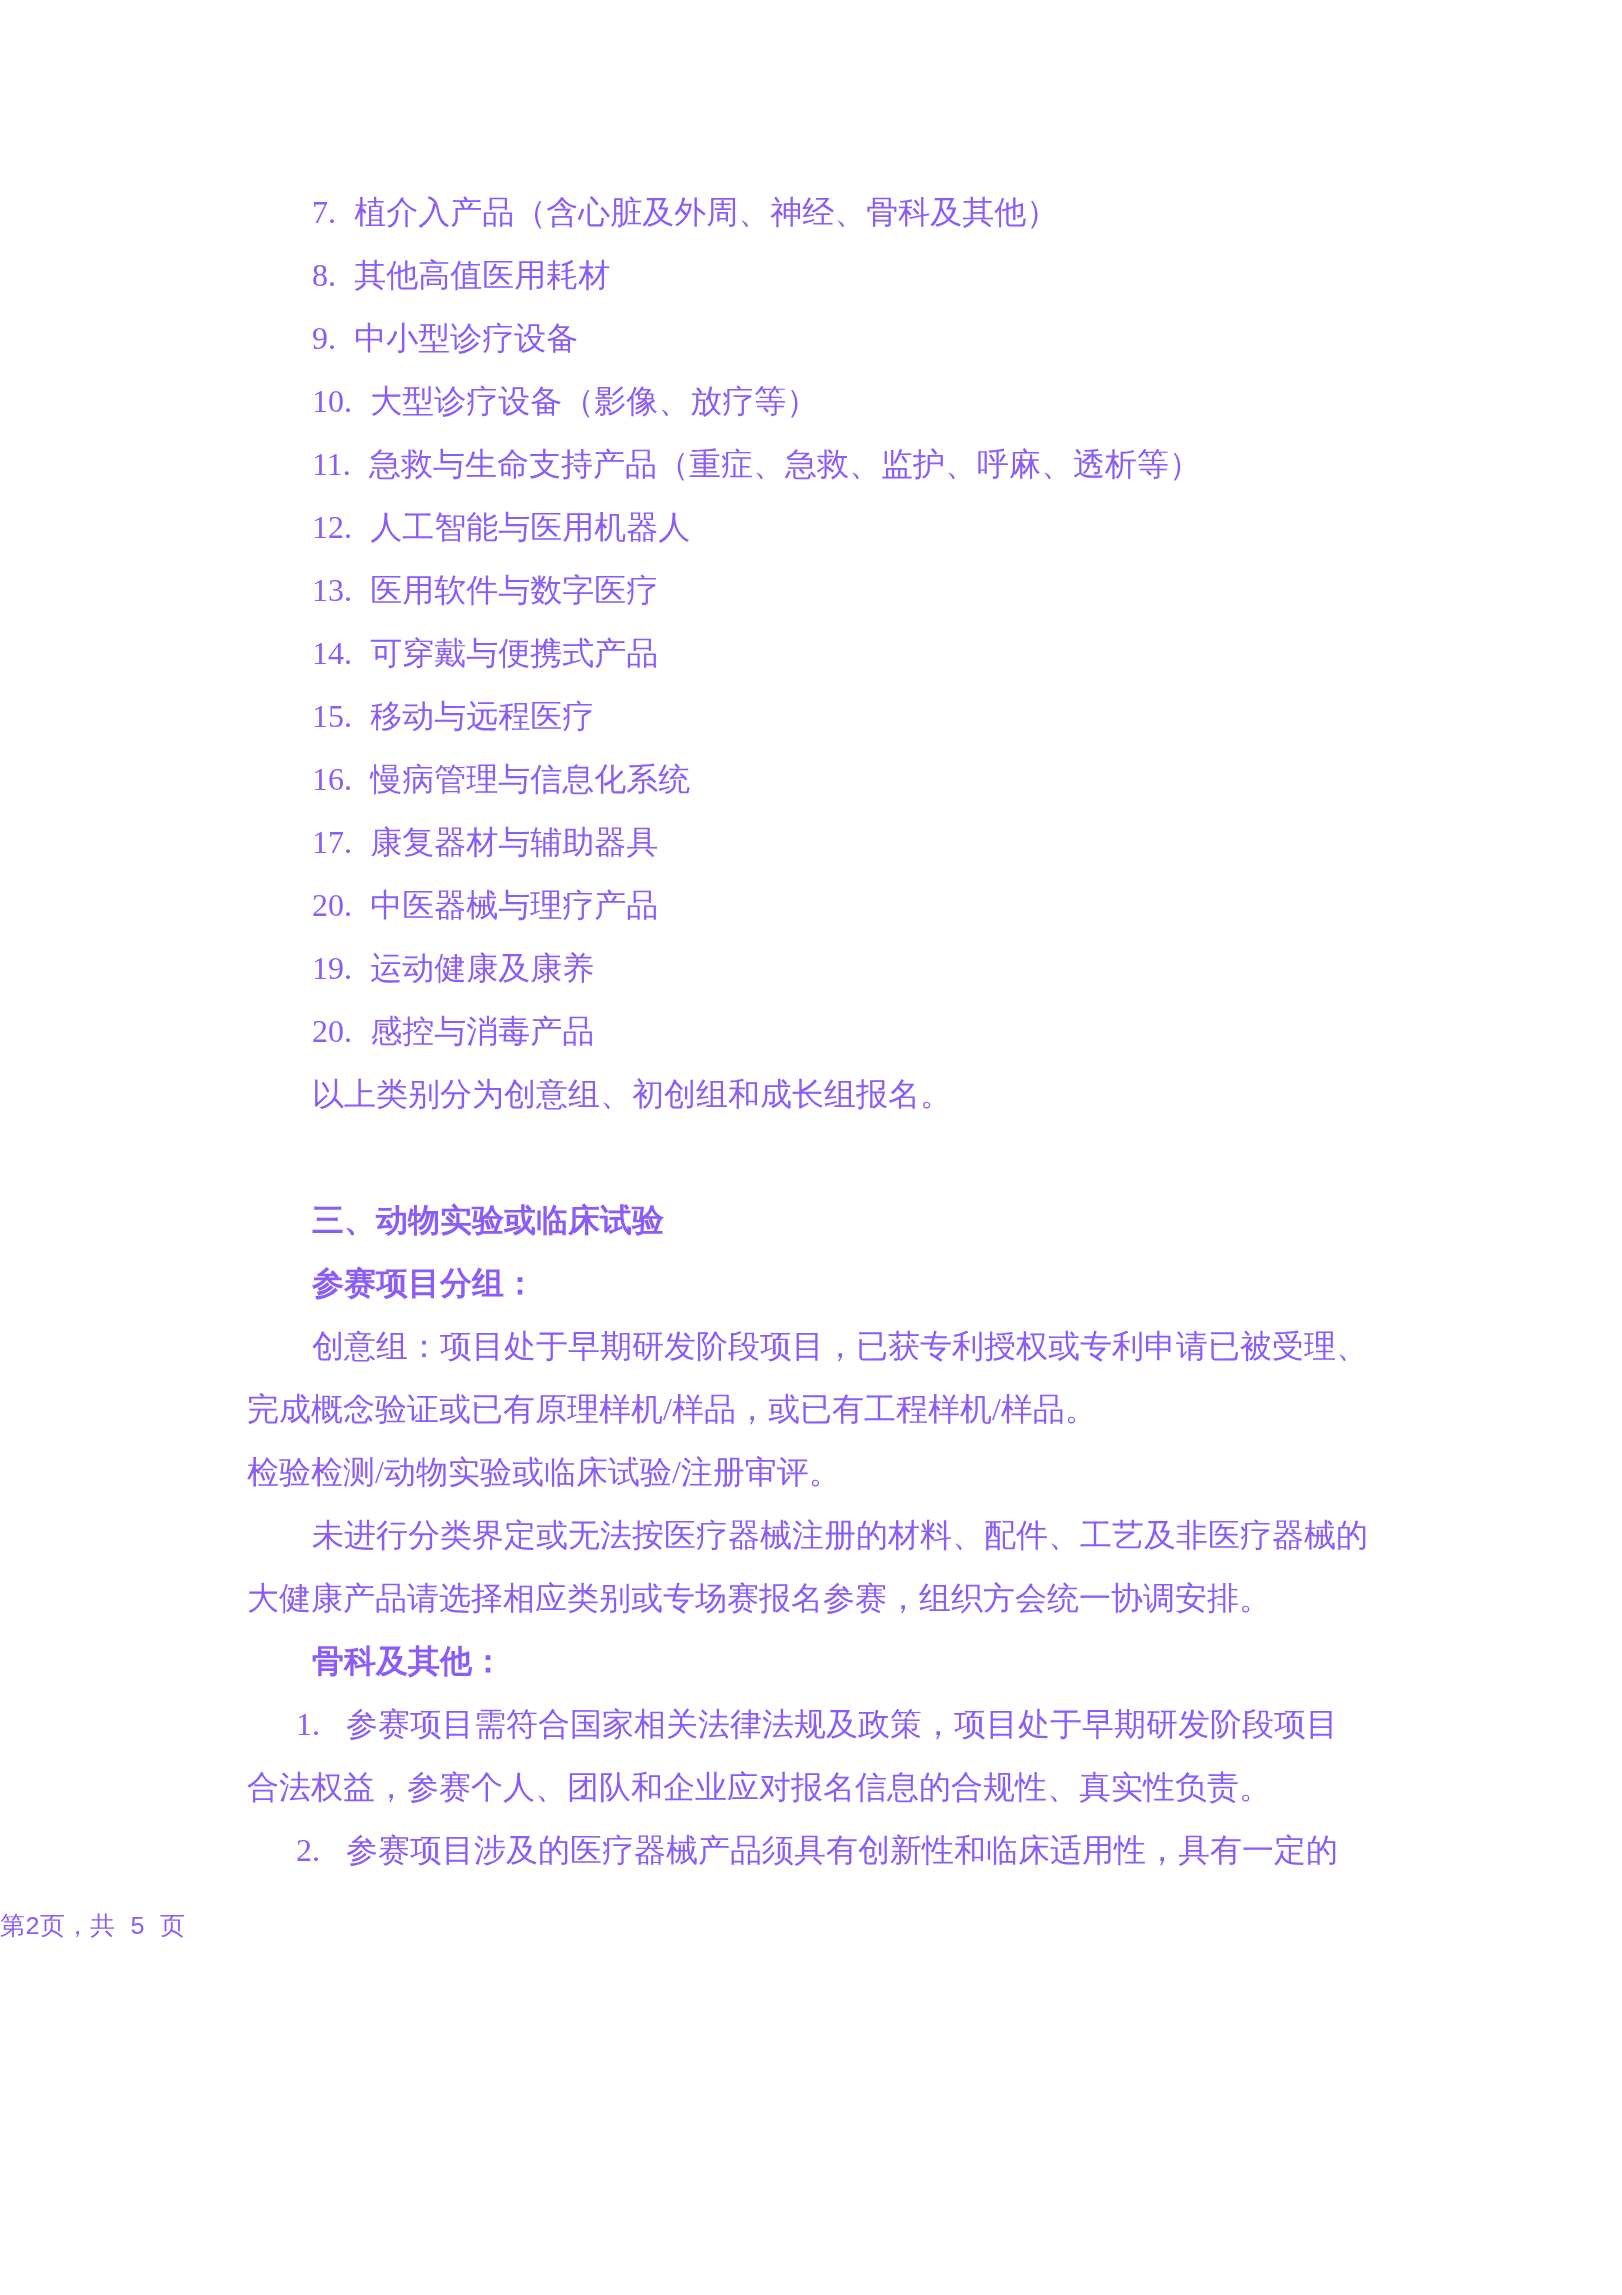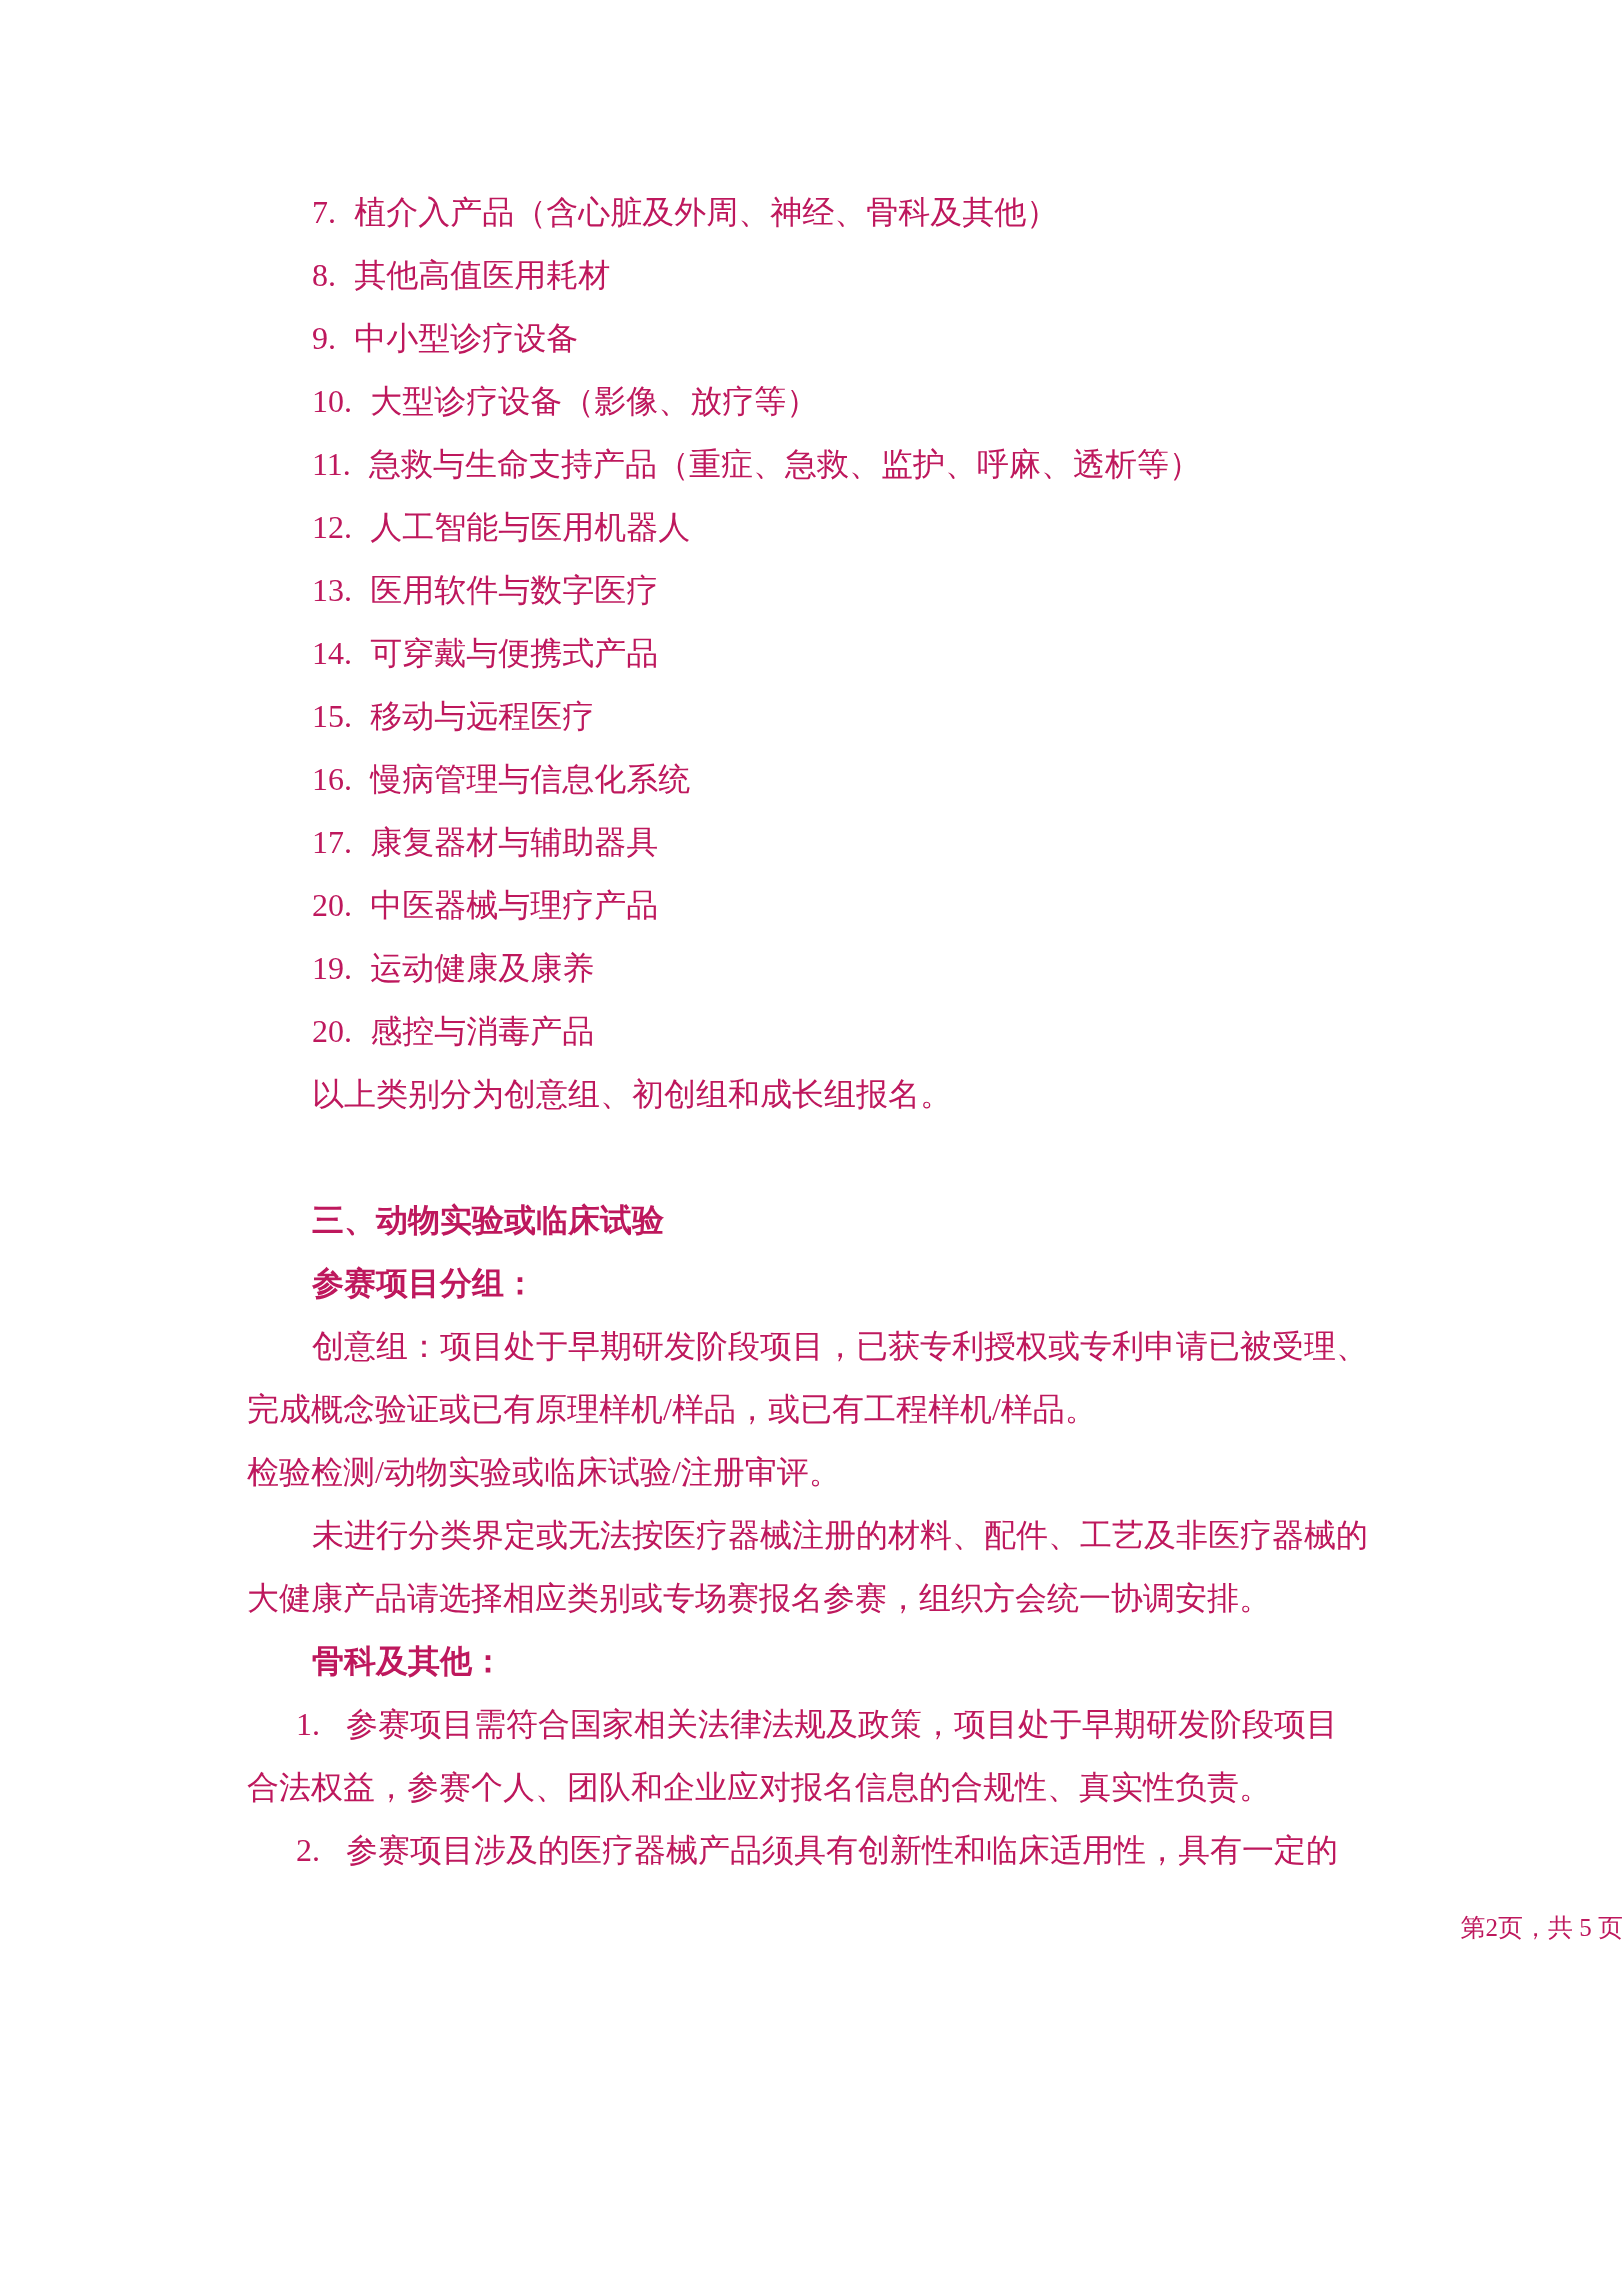--- a/index.html
+++ b/index.html
@@ -5,21 +5,21 @@
   html, body {
     margin: 0;
     padding: 0;
     background: #ffffff;
   }
   .page {
     position: relative;
     width: 1623px;
     height: 2295px;
     background: #ffffff;
-    color: #be185d;
+    color: #8b5cf6;
     font-family: "Liberation Serif", "DejaVu Serif", serif;
     font-size: 32px;
     overflow: hidden;
   }
   .content {
     padding: 181px 196px 0 247px;
   }
   .line {
     height: 63px;
     line-height: 63px;
@@ -44,23 +44,23 @@
     margin-right: 26px;
   }
   .blank {
     height: 63px;
   }
   .footer {
     margin-top: 26px;
     height: 39px;
     line-height: 39px;
     width: 100%;
-    text-align: right;
+    text-align: left;
     font-size: 25px;
-    font-family: Liberation Serif, serif;
+    font-family: Liberation Mono, monospace;
   }
 </style>
 </head>
 <body>
 
 <div class="page">
   <div class="content">
 
     <div class="line indent"><span class="num">7.</span><span>植介入产品（含心脏及外周、神经、骨科及其他）</span></div>
     <div class="line indent"><span class="num">8.</span><span>其他高值医用耗材</span></div>

